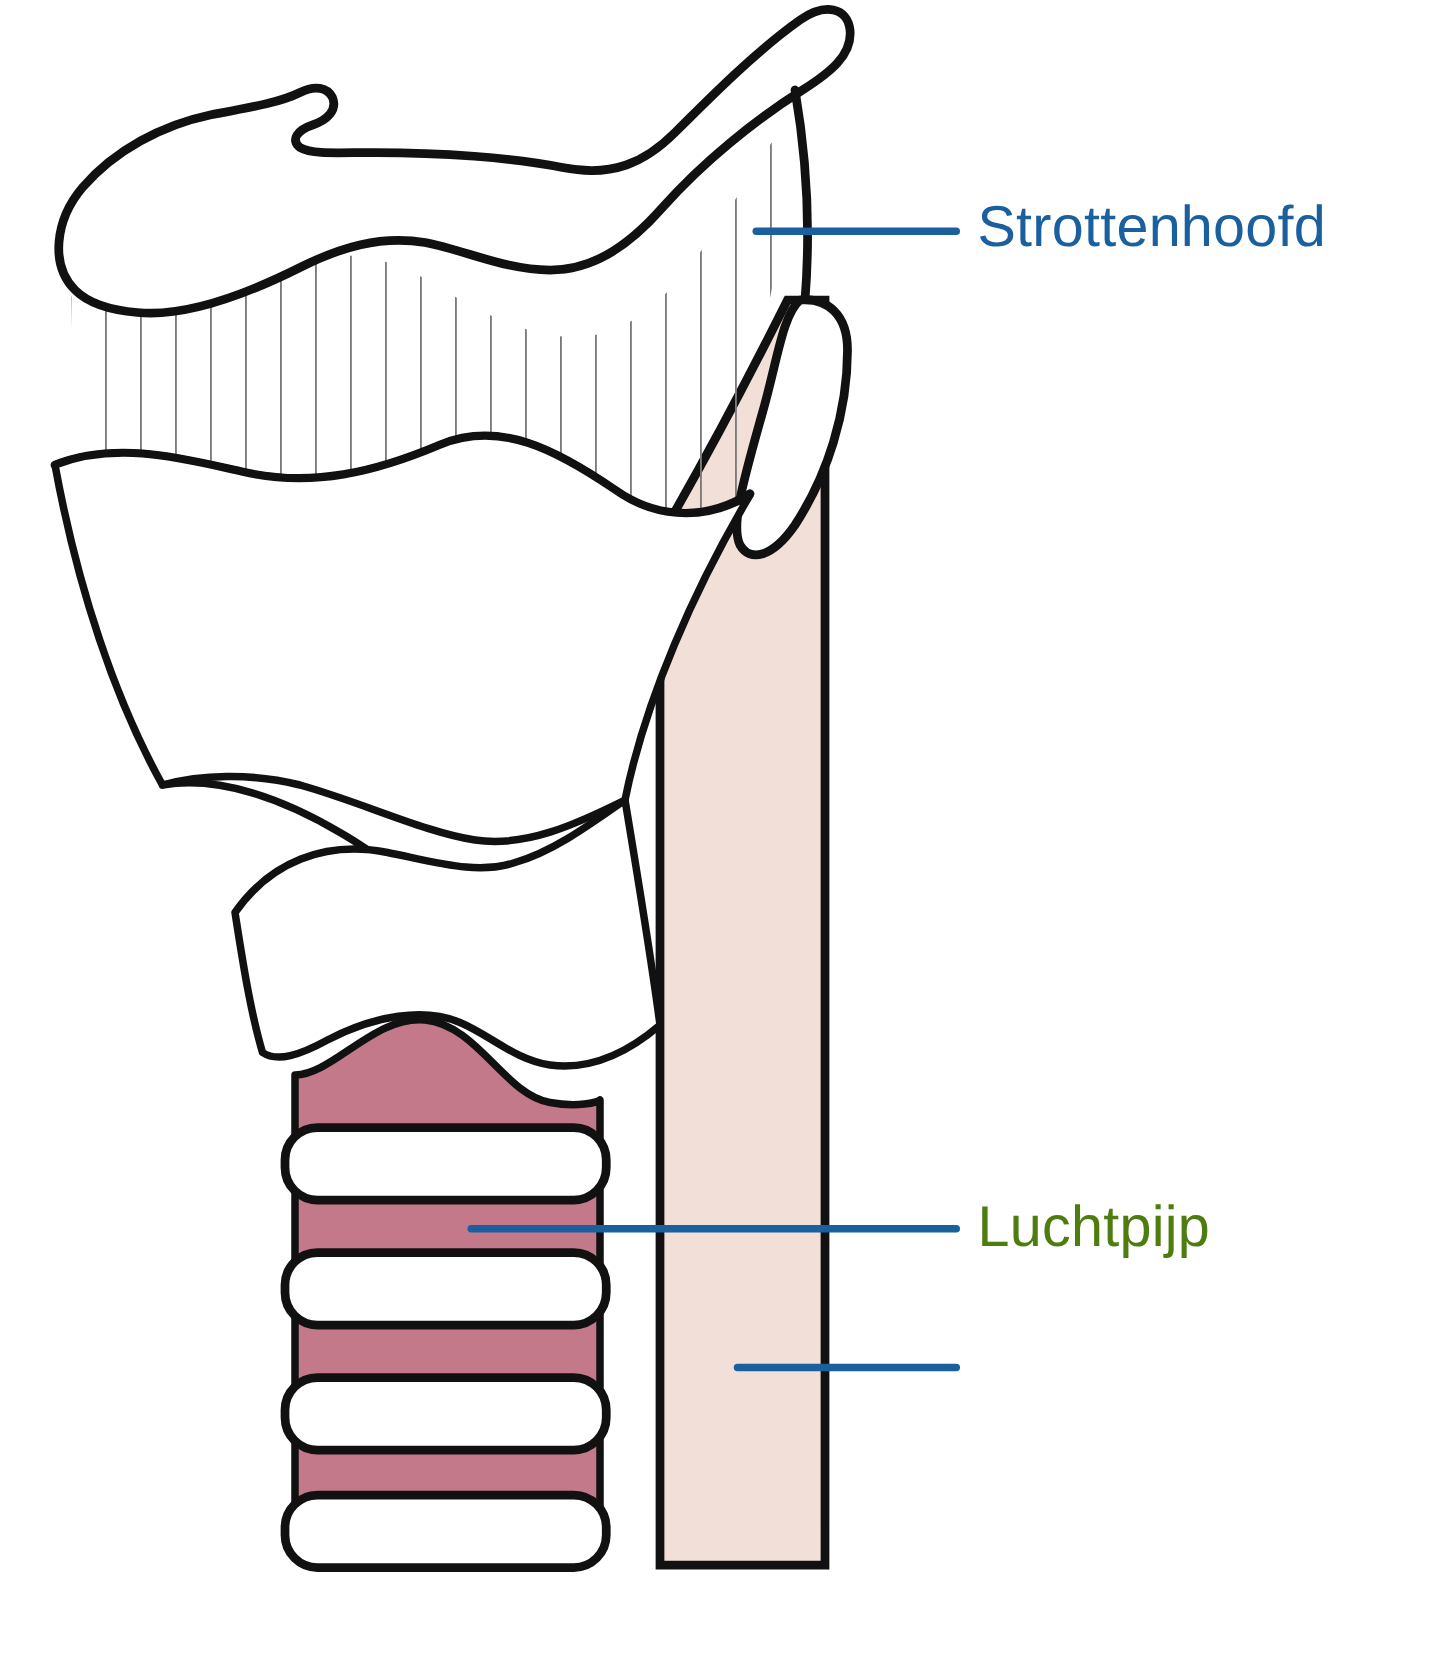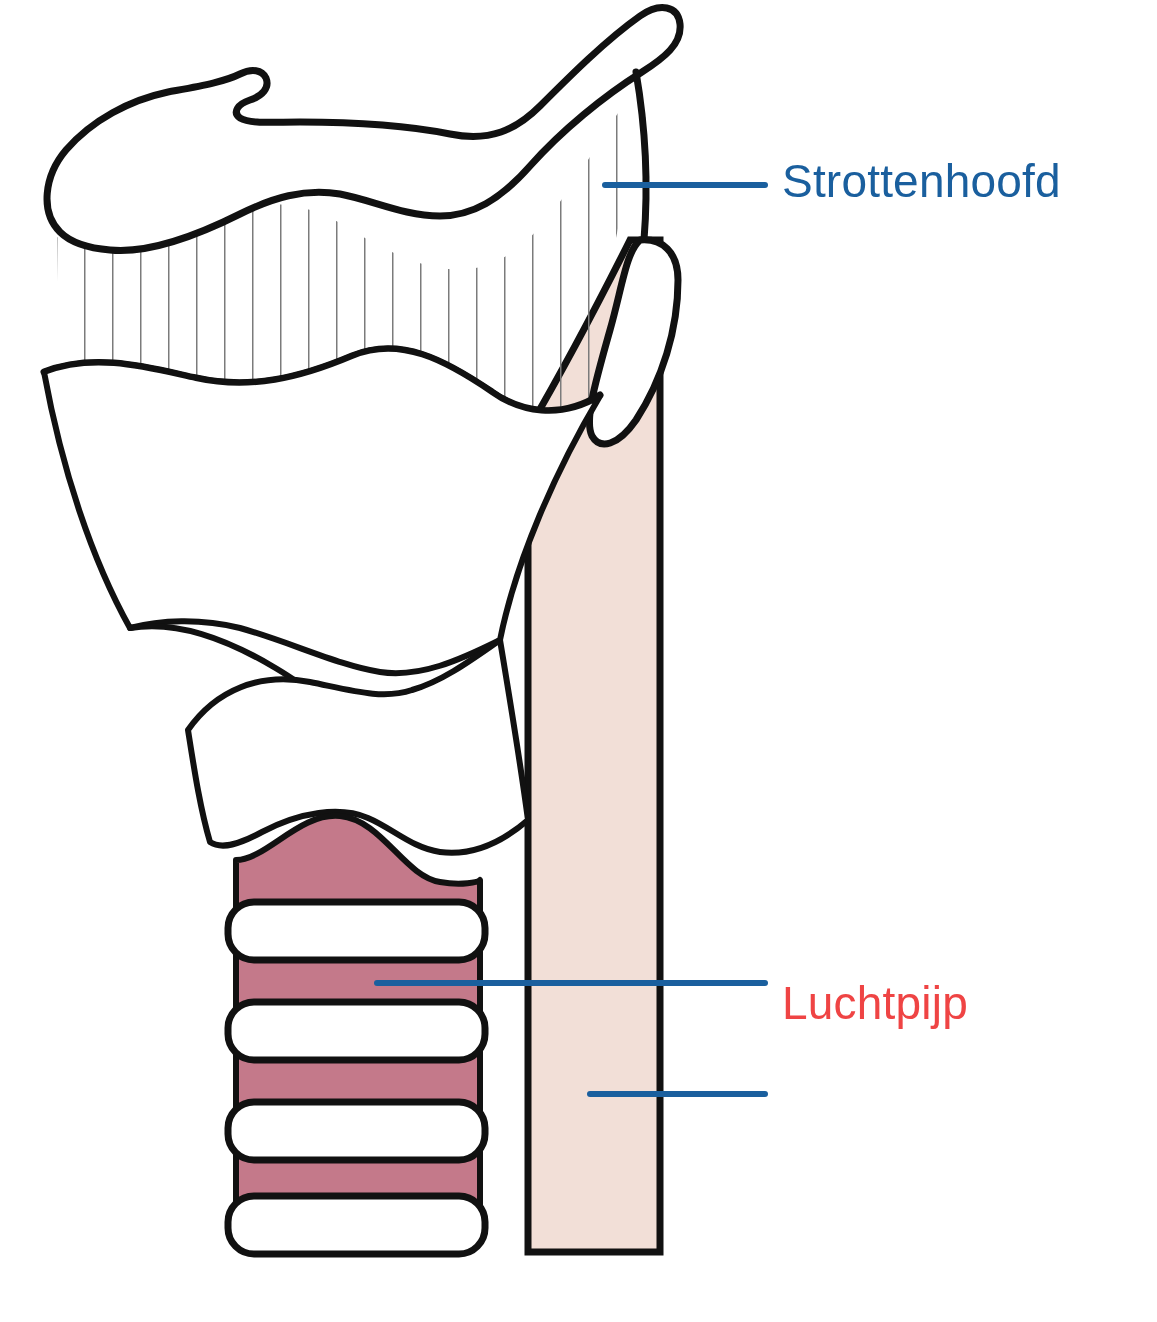--- a/index.html
+++ b/index.html
@@ -170,16 +170,16 @@
     <g>
       <line id="leader-strottenhoofd" x1="605" y1="185" x2="765" y2="185" stroke="#1a5f9e" stroke-width="6" stroke-linecap="round"></line>
       <line id="leader-luchtpijp" x1="377" y1="983" x2="765" y2="983" stroke="#1a5f9e" stroke-width="6" stroke-linecap="round"></line>
       <line id="leader-slokdarm" x1="590" y1="1094" x2="765" y2="1094" stroke="#1a5f9e" stroke-width="6" stroke-linecap="round"></line>
     </g>
 
   </svg>
 
   <div class="label-text" id="label-strottenhoofd" style="color: rgb(26, 95, 158);">Strottenhoofd</div>
 
-  <div class="label-text" id="label-luchtpijp" style="color: #ef4444; margin-top: 22px;">Luchtpijp</div>
+  <div class="label-text" id="label-luchtpijp" style="color: #4d7c0f;">Luchtpijp</div>
 
 
 </div>
 
 </body></html>

